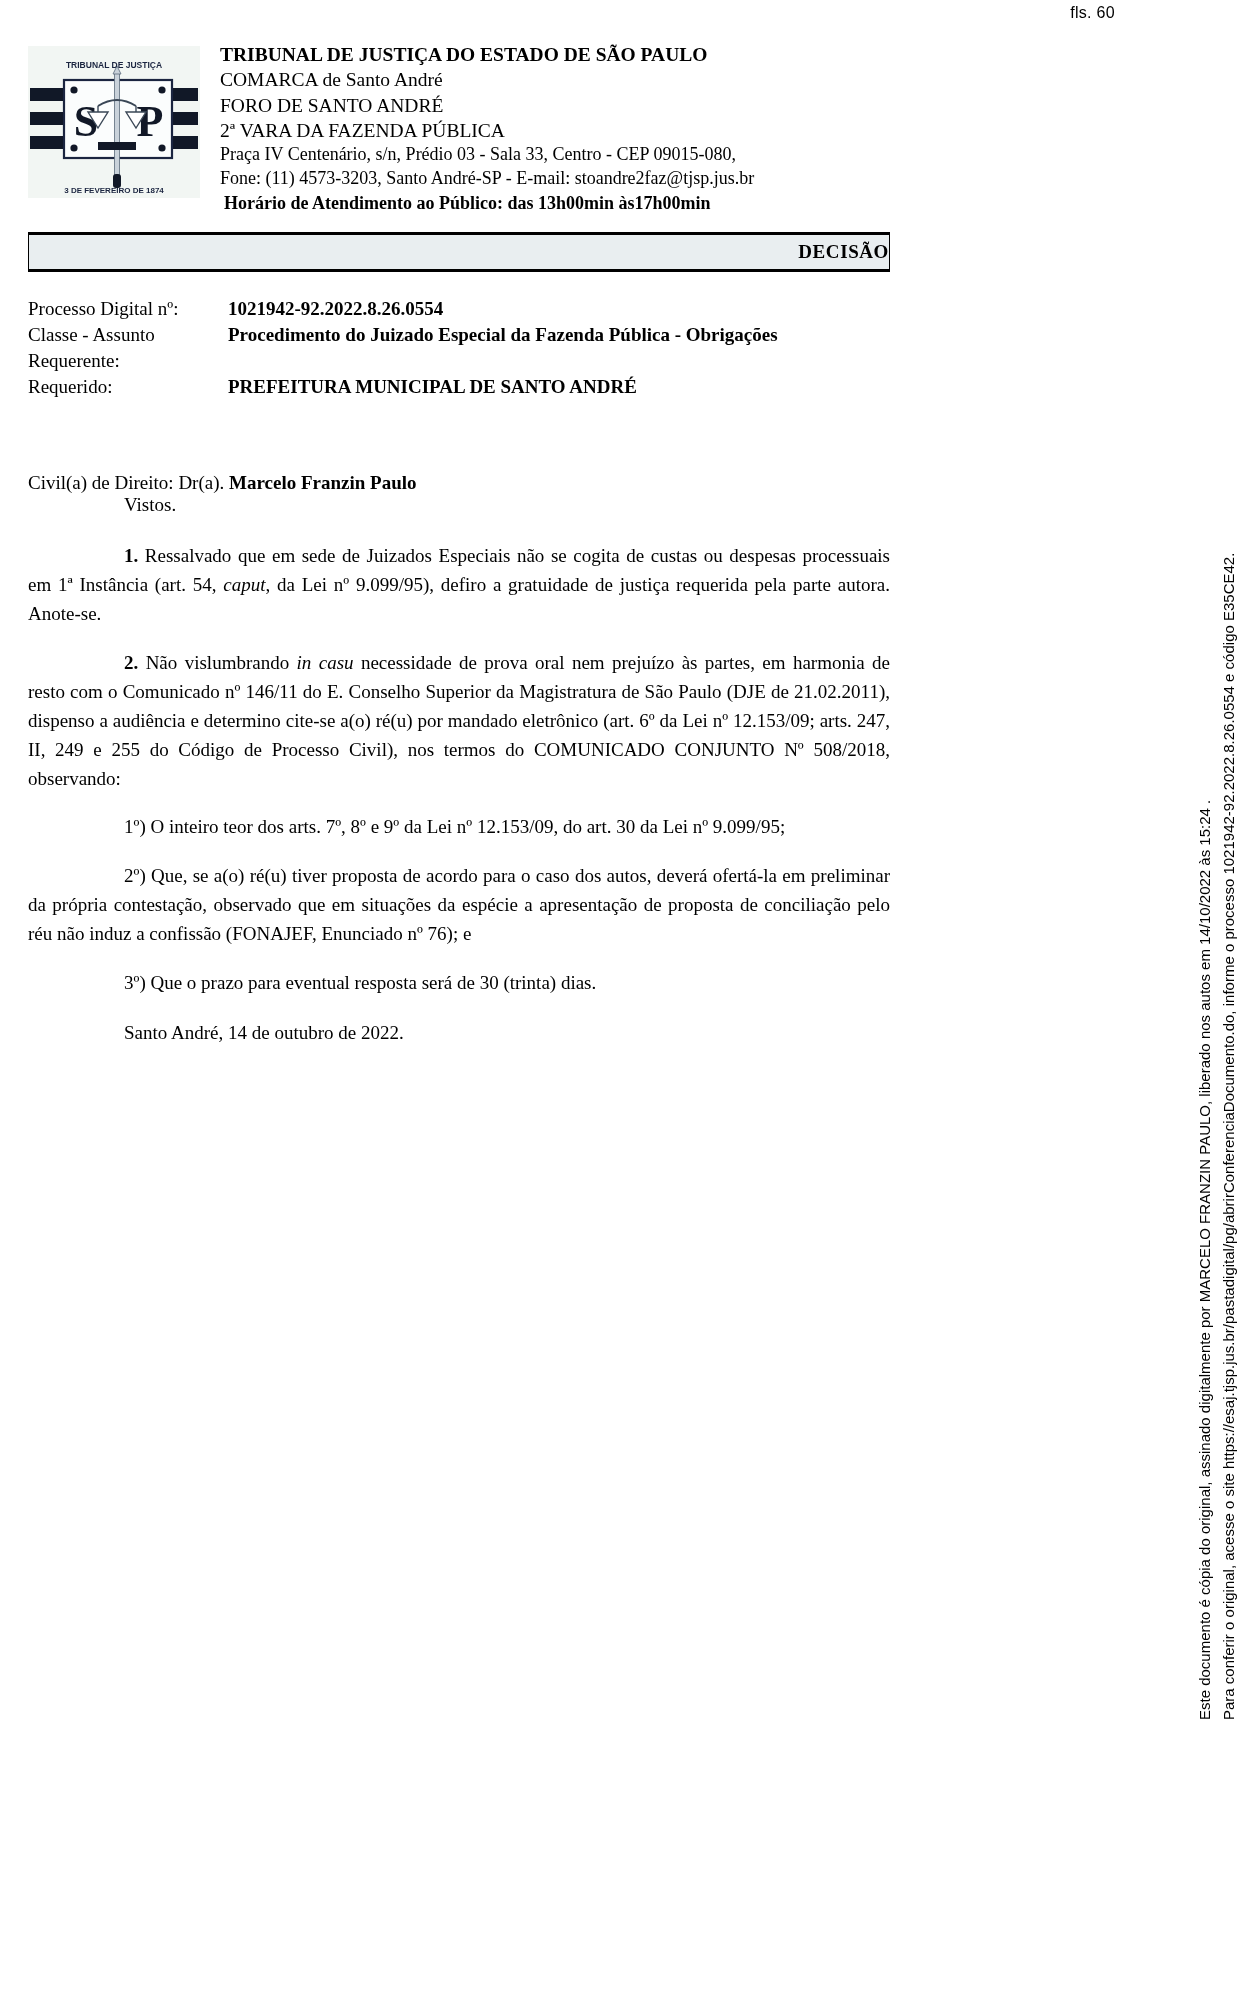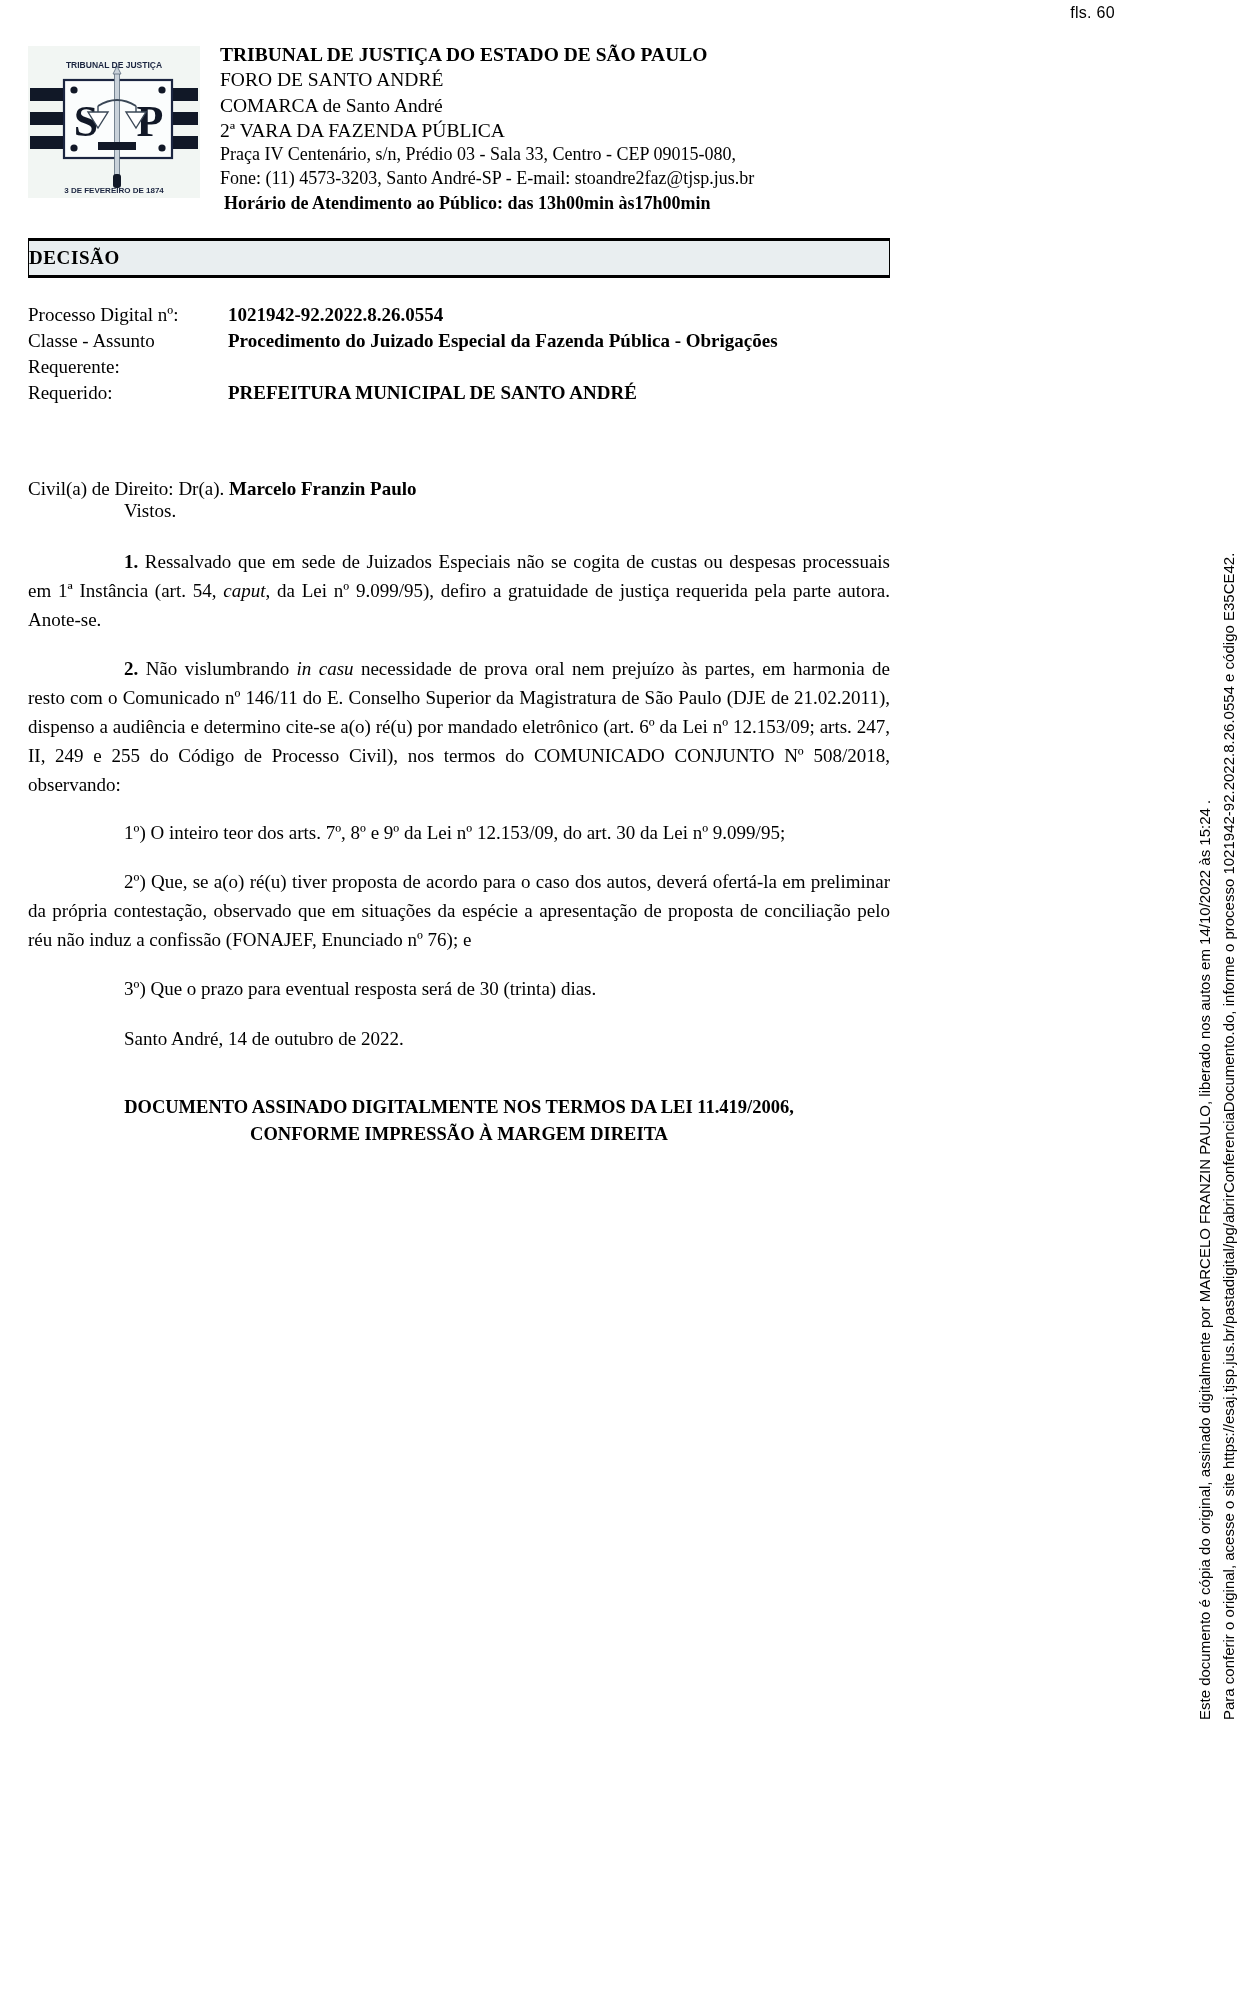--- a/index.html
+++ b/index.html
@@ -73,29 +73,29 @@
     white-space: nowrap;
   }
   .head-addr {
     font-size: 18px;
     line-height: 1.33;
     white-space: nowrap;
   }
 
   
   .banner {
-    margin-top: 22px;
+    margin-top: 16px;
     background: #e9eef0;
     border-top: 3px solid #000;
     border-bottom: 3px solid #000;
     border-left: 1px solid #000;
     border-right: 1px solid #000;
     height: 34px;
     line-height: 34px;
-    text-align: left;
+    text-align: right;
     font-size: 19px;
     font-weight: bold;
     letter-spacing: 0.6px;
   }
 
   
   .meta {
     margin-top: 24px;
     width: 100%;
     border-collapse: collapse;
@@ -213,22 +213,22 @@
         <path d="M60 66 l20 0 l-10 16 z" fill="#ffffff" stroke="#3a4756" stroke-width="1.4"></path>
         <path d="M98 66 l20 0 l-10 16 z" fill="#ffffff" stroke="#3a4756" stroke-width="1.4"></path>
 
         <text x="86" y="22" font-family="Liberation Sans, sans-serif" font-size="8.5" font-weight="bold" fill="#1b2540" text-anchor="middle">TRIBUNAL DE JUSTIÇA</text>
         <text x="86" y="147" font-family="Liberation Sans, sans-serif" font-size="8" font-weight="bold" fill="#1b2540" text-anchor="middle">3 DE FEVEREIRO DE 1874</text>
       </svg>
     </div>
 
     <div class="head-text">
       <div class="head-title">TRIBUNAL DE JUSTIÇA DO ESTADO DE SÃO PAULO</div>
+      <div class="head-line">COMARCA de Santo André</div>
       <div class="head-line">FORO DE SANTO ANDRÉ</div>
-      <div class="head-line">COMARCA de Santo André</div>
       <div class="head-line">2ª VARA DA FAZENDA PÚBLICA</div>
       <div class="head-addr">Praça IV Centenário, s/n, Prédio 03 - Sala 33, Centro - CEP 09015-080,</div>
       <div class="head-addr">Fone: (11) 4573-3203, Santo André-SP - E-mail: stoandre2faz@tjsp.jus.br</div>
       <div class="head-hours">Horário de Atendimento ao Público: das 13h00min às17h00min</div>
     </div>
   </div>
 
   <div class="banner">DECISÃO</div>
 
   <table class="meta">
@@ -267,21 +267,17 @@
     <p>1º) O inteiro teor dos arts. 7º, 8º e 9º da Lei nº 12.153/09, do art. 30 da Lei nº 9.099/95;</p>
 
     <p>2º) Que, se a(o) ré(u) tiver proposta de acordo para o caso dos autos, deverá ofertá-la em preliminar da própria contestação, observado que em situações da espécie a apresentação de proposta de conciliação pelo réu não induz a confissão (FONAJEF, Enunciado nº 76); e</p>
 
     <p>3º) Que o prazo para eventual resposta será de 30 (trinta) dias.</p>
 
 
     <div class="closing">Santo André, 14 de outubro de 2022.</div>
   </div>
 
-  <div class="sigblock">
-    <div>DOCUMENTO ASSINADO DIGITALMENTE NOS TERMOS DA LEI 11.419/2006,</div>
-    <div>CONFORME IMPRESSÃO À MARGEM DIREITA</div>
-  </div>
 
 </div>
 
 <div class="margin-note top-note-a">Este documento é cópia do original, assinado digitalmente por MARCELO FRANZIN PAULO, liberado nos autos em 14/10/2022 às 15:24 .</div>
 <div class="margin-note top-note-b">Para conferir o original, acesse o site https://esaj.tjsp.jus.br/pastadigital/pg/abrirConferenciaDocumento.do, informe o processo 1021942-92.2022.8.26.0554 e código E35CE42.</div>
 
 </body></html>

